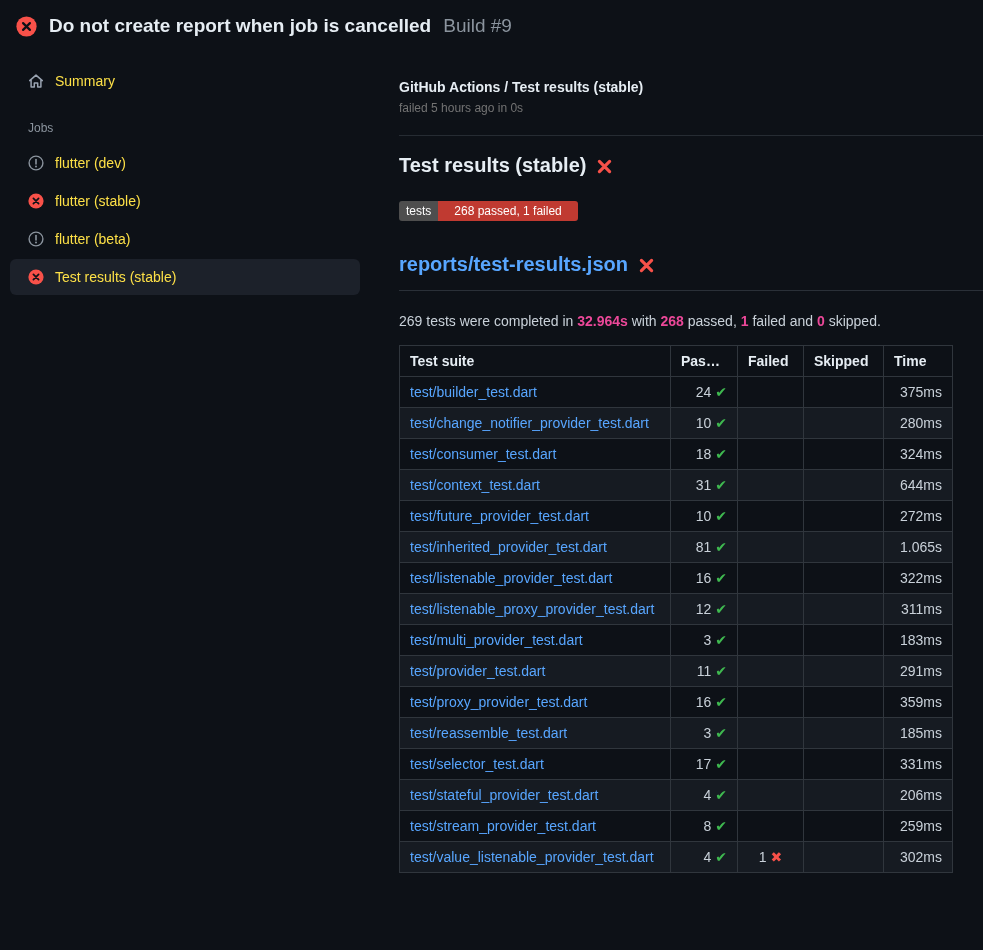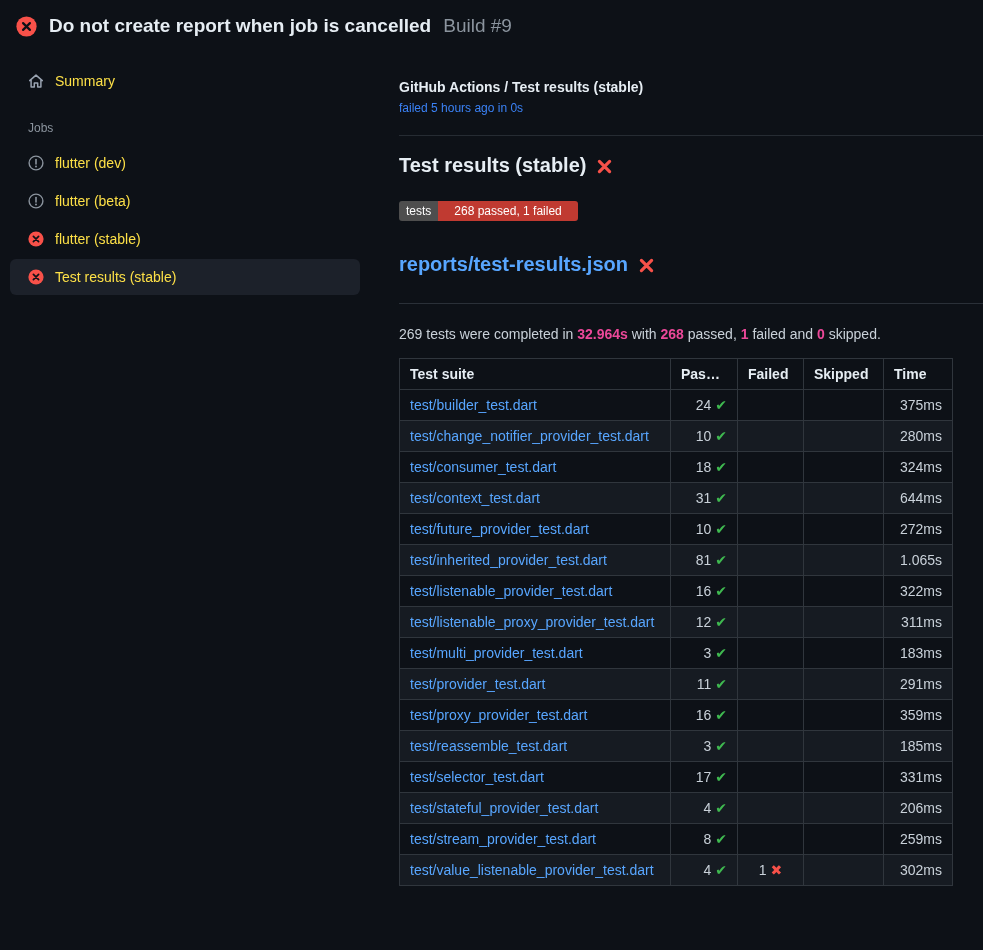--- a/index.html
+++ b/index.html
@@ -18,30 +18,30 @@
   .layout { display: flex; align-items: flex-start; }
   .sidebar { width: 370px; flex: none; padding-top: 14px; }
   .side-item { display: flex; align-items: center; gap: 11px; margin: 0 10px 2px 10px;
                padding: 10px 18px; border-radius: 6px; color: #fde047; cursor: pointer; }
   .side-item.selected { background: #1c212a; }
   .side-section { color: #8b949e; font-size: 12px; padding: 20px 28px 10px 28px; }
   .icon { display: inline-flex; width: 16px; height: 16px; flex: none; align-items: center; justify-content: center; }
   
   .main { flex: 1; padding: 30px 0 0 29px; min-width: 0; }
   .crumb { font-weight: 700; color: #e6edf3; font-size: 14px; }
-  .status-line { color: #3b82f6; font-size: 12px; margin-top: 6px; }
+  .status-line { color: #737373; font-size: 12px; margin-top: 6px; }
   .divider { border: 0; border-top: 1px solid #262c33; margin: 20px 0 0 0; }
   .section-title { display: flex; align-items: center; gap: 10px; margin: 18px 0 0 0;
                    font-size: 20px; font-weight: 700; color: #e6edf3; }
   .x-mark { display: inline-flex; align-items: center; margin-top: 2px; }
   .badge { display: inline-flex; font-size: 12px; border-radius: 3px; overflow: hidden; margin-top: 24px; line-height: 1; }
   .badge-label { background: #4e4e4e; color: #ffffff; padding: 4px 7px; text-align: right; }
   .badge-value { background: #c03a31; color: #ffffff; padding: 4px 16px; }
   .report-title { display: flex; align-items: center; gap: 10px; margin: 32px 0 0 0;
-                  font-size: 20px; font-weight: 700; padding-bottom: 27px; border-bottom: 1px solid #2a3038; }
+                  font-size: 20px; font-weight: 700; padding-bottom: 14px; border-bottom: 1px solid #2a3038; }
   .report-title a { color: #58a6ff; text-decoration: none; }
   .summary-line { margin: 22px 0 16px 0; color: #c9d1d9; }
   .summary-line b { color: #ec4899; }
   
   table.results { border-collapse: collapse; width: 553px; table-layout: fixed; }
   .results th, .results td { border: 1px solid #30363d; padding: 7px 10px; font-size: 14px;
                              overflow: hidden; white-space: nowrap; text-overflow: ellipsis; }
   .results thead th { color: #e6edf3; font-weight: 700; text-align: left; }
   .results tbody tr:nth-child(even) { background: #161b22; }
   .results td a { color: #58a6ff; text-decoration: none; cursor: pointer; }
@@ -83,36 +83,36 @@
             <svg width="16" height="16" viewBox="0 0 16 16" fill="none">
               <circle cx="8" cy="8" r="6.9" stroke="#8b949e" stroke-width="1.4"></circle>
               <path d="M8 4.6 V8.9" stroke="#8b949e" stroke-width="1.6" stroke-linecap="round"></path>
               <circle cx="8" cy="11.4" r="1" fill="#8b949e"></circle>
             </svg>
           </span>
           <span class="side-label">flutter (dev)</span>
         </div>
         <div class="side-item">
           <span class="icon">
+            <svg width="16" height="16" viewBox="0 0 16 16">
+              <circle cx="8" cy="8" r="7.6" fill="#f85149"></circle>
+              <path d="M5.4 5.4 L10.6 10.6 M10.6 5.4 L5.4 10.6" stroke="#0d1117" stroke-width="1.7" stroke-linecap="round"></path>
+            </svg>
+          </span>
+          <span class="side-label">flutter (stable)</span>
+        </div>
+        <div class="side-item">
+          <span class="icon">
             <svg width="16" height="16" viewBox="0 0 16 16" fill="none">
               <circle cx="8" cy="8" r="6.9" stroke="#8b949e" stroke-width="1.4"></circle>
               <path d="M8 4.6 V8.9" stroke="#8b949e" stroke-width="1.6" stroke-linecap="round"></path>
               <circle cx="8" cy="11.4" r="1" fill="#8b949e"></circle>
             </svg>
           </span>
           <span class="side-label">flutter (beta)</span>
-        </div>
-        <div class="side-item">
-          <span class="icon">
-            <svg width="16" height="16" viewBox="0 0 16 16">
-              <circle cx="8" cy="8" r="7.6" fill="#f85149"></circle>
-              <path d="M5.4 5.4 L10.6 10.6 M10.6 5.4 L5.4 10.6" stroke="#0d1117" stroke-width="1.7" stroke-linecap="round"></path>
-            </svg>
-          </span>
-          <span class="side-label">flutter (stable)</span>
         </div>
         <div class="side-item selected">
           <span class="icon">
             <svg width="16" height="16" viewBox="0 0 16 16">
               <circle cx="8" cy="8" r="7.6" fill="#f85149"></circle>
               <path d="M5.4 5.4 L10.6 10.6 M10.6 5.4 L5.4 10.6" stroke="#0d1117" stroke-width="1.7" stroke-linecap="round"></path>
             </svg>
           </span>
           <span class="side-label">Test results (stable)</span>
         </div>

